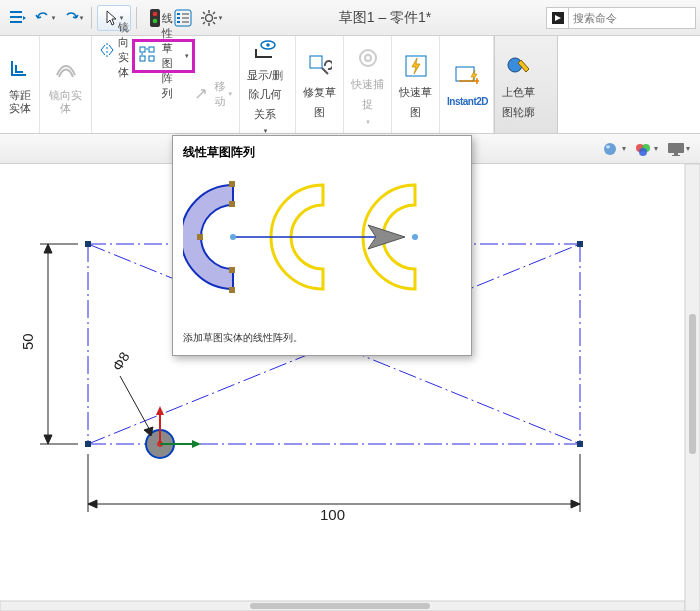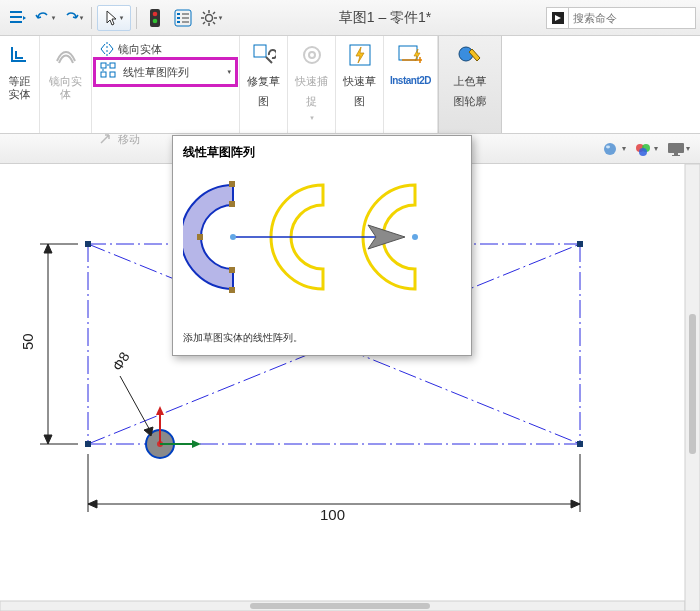--- a/index.html
+++ b/index.html
@@ -9,21 +9,21 @@
   .qat { height:36px; background:linear-gradient(#f8f8f8,#ececec); border-bottom:1px solid #d0d0d0; display:flex; align-items:center; padding:0 4px; gap:2px; font-size:12px; color:#333; }
   .qat .btn { width:26px; height:26px; display:flex; align-items:center; justify-content:center; border-radius:2px; }
   .qat .sep { width:1px; height:22px; background:#c8c8c8; margin:0 3px; }
   .qat .title-area { flex:1; text-align:center; font-size:14px; color:#444; }
   .qat .search-box { display:flex; align-items:center; background:#fff; border:1px solid #c8c8c8; height:22px; width:150px; }
   .qat .search-box .ic { width:22px; height:20px; display:flex; align-items:center; justify-content:center; border-right:1px solid #c8c8c8; }
   .qat .search-box input { border:none; outline:none; font-size:11px; padding:0 4px; width:100px; background:transparent; }
 
   
   .ribbon { height:98px; background:#fff; border-bottom:1px solid #d0d0d0; display:flex; }
-  .rgroup { border-right:1px solid #e4e4e4; display:flex; flex-direction:column; align-items:center; justify-content:flex-start; padding:4px 4px 2px 4px; }
+  .rgroup { border-right:1px solid #e4e4e4; display:flex; align-items:center; justify-content:flex-start; padding:4px 4px 2px 4px; }
   .rwbtn { display:flex; flex-direction:column; align-items:center; gap:7px; font-size:11px; color:#444; text-align:center; padding:2px 3px; border-radius:2px; line-height:1.15; }
   .rwbtn.disabled{ color:#aaa; }
   .bigicon { width:26px; height:26px; display:flex; align-items:center; justify-content:center; }
   .srow { display:flex; align-items:center; gap:3px; font-size:11px; color:#444; padding:1px 3px; height:20px;}
   .srow .sic { width:16px; height:16px; display:flex; align-items:center; justify-content:center; }
   .srow.disabled{ color:#aaa;margin-top:44px; }
   .srow.disabled svg * { stroke:#bbb; }
 
   .outlined { outline:3px solid #d020c0; }
 
@@ -169,20 +169,35 @@
       <span class="sic">
           <svg width="16" height="16">
             <path d="M2 12 L10 4 M10 4h-4 M10 4v4" stroke="#bbb" fill="none" stroke-width="1.5"></path>
           </svg>
         </span>
       <span>移动</span>
       <span class="dd-caret" style="margin-left:auto;color:#bbb;">▾</span>
     </div>
   </div>
 
+  <div class="rgroup" style="width:56px;">
+    <div class="rwbtn">
+      <span class="bigicon">
+          <svg width="26" height="24">
+            <path d="M4 12v8h16" stroke="#333" stroke-width="2" fill="none"></path>
+            <ellipse cx="16" cy="8" rx="7" ry="4" fill="none" stroke="#0070c0" stroke-width="1.5"></ellipse>
+            <circle cx="16" cy="8" r="1.8" fill="#0070c0"></circle>
+          </svg>
+        </span>
+      <span>显示/删</span>
+      <span>除几何</span>
+      <span>关系</span>
+      <span class="dd-caret">▾</span>
+    </div>
+  </div>
 
   <div class="rgroup" style="width:48px;">
     <div class="rwbtn">
       <span class="bigicon">
           <svg width="24" height="24">
             <rect x="2" y="2" width="12" height="12" fill="none" stroke="#0070c0"></rect>
             <path d="M14 14l6 6 M17 12a4 4 0 1 1 3 3" fill="none" stroke="#555" stroke-width="2"></path>
           </svg>
         </span>
       <span>修复草</span>

